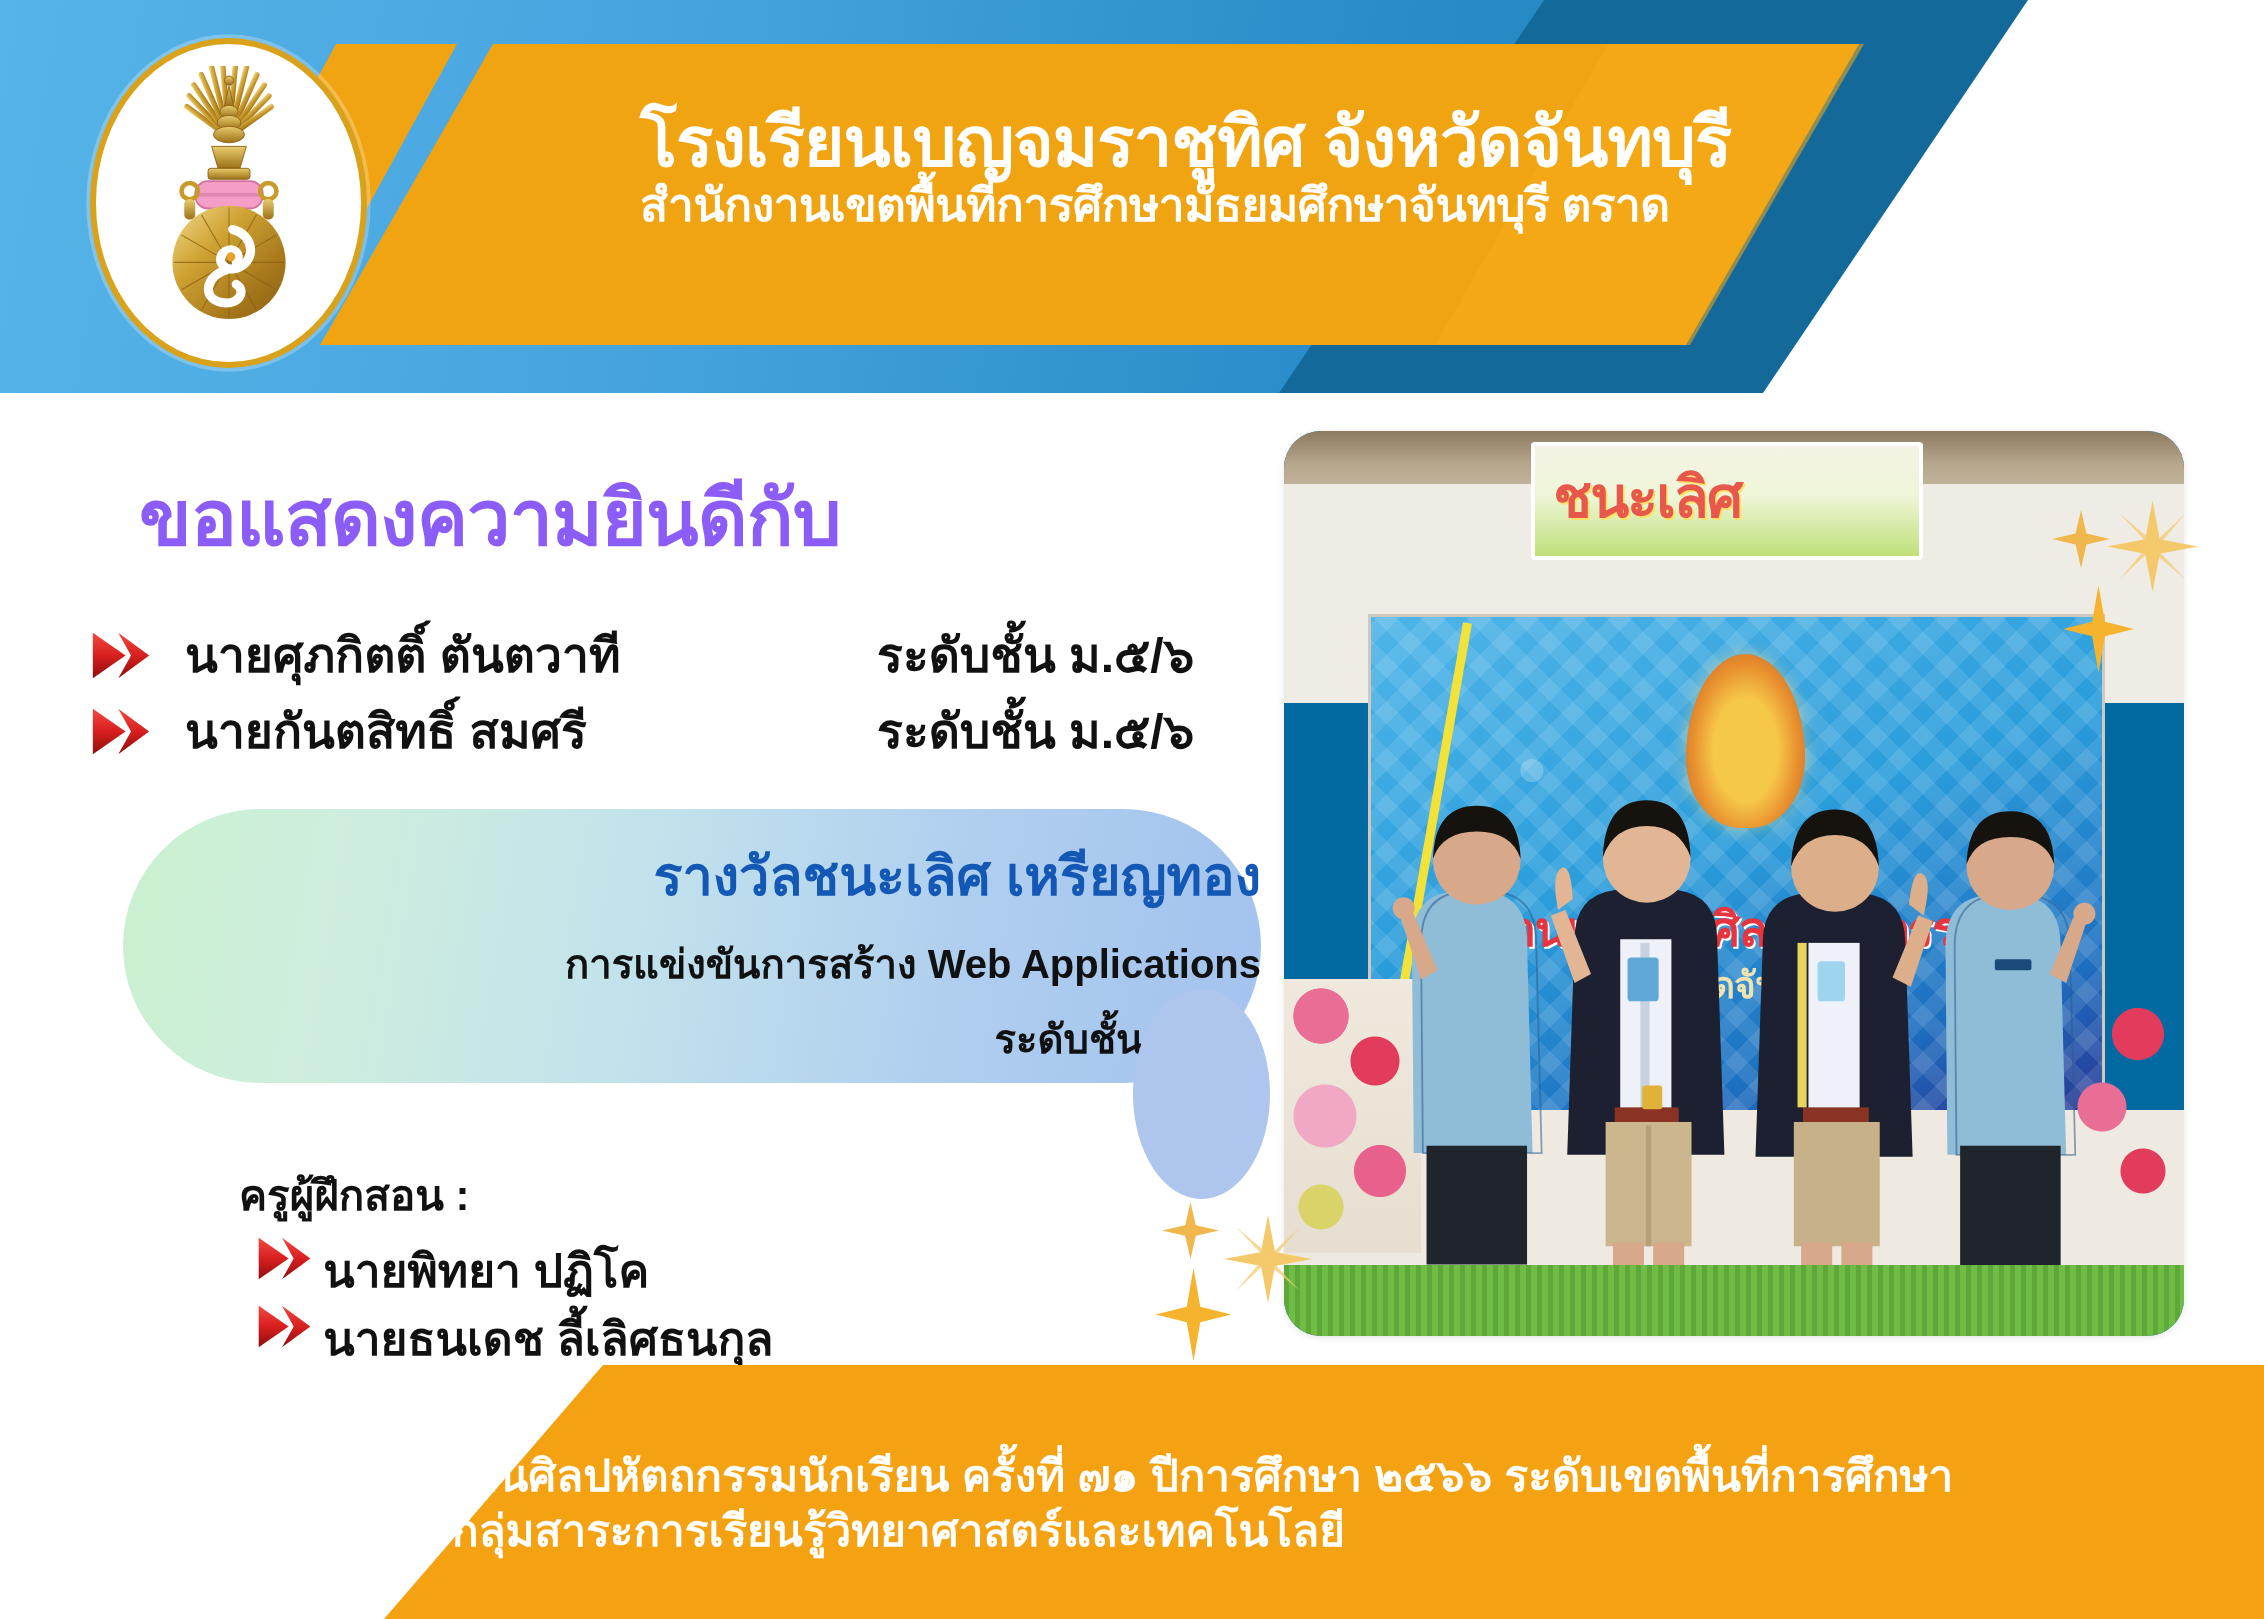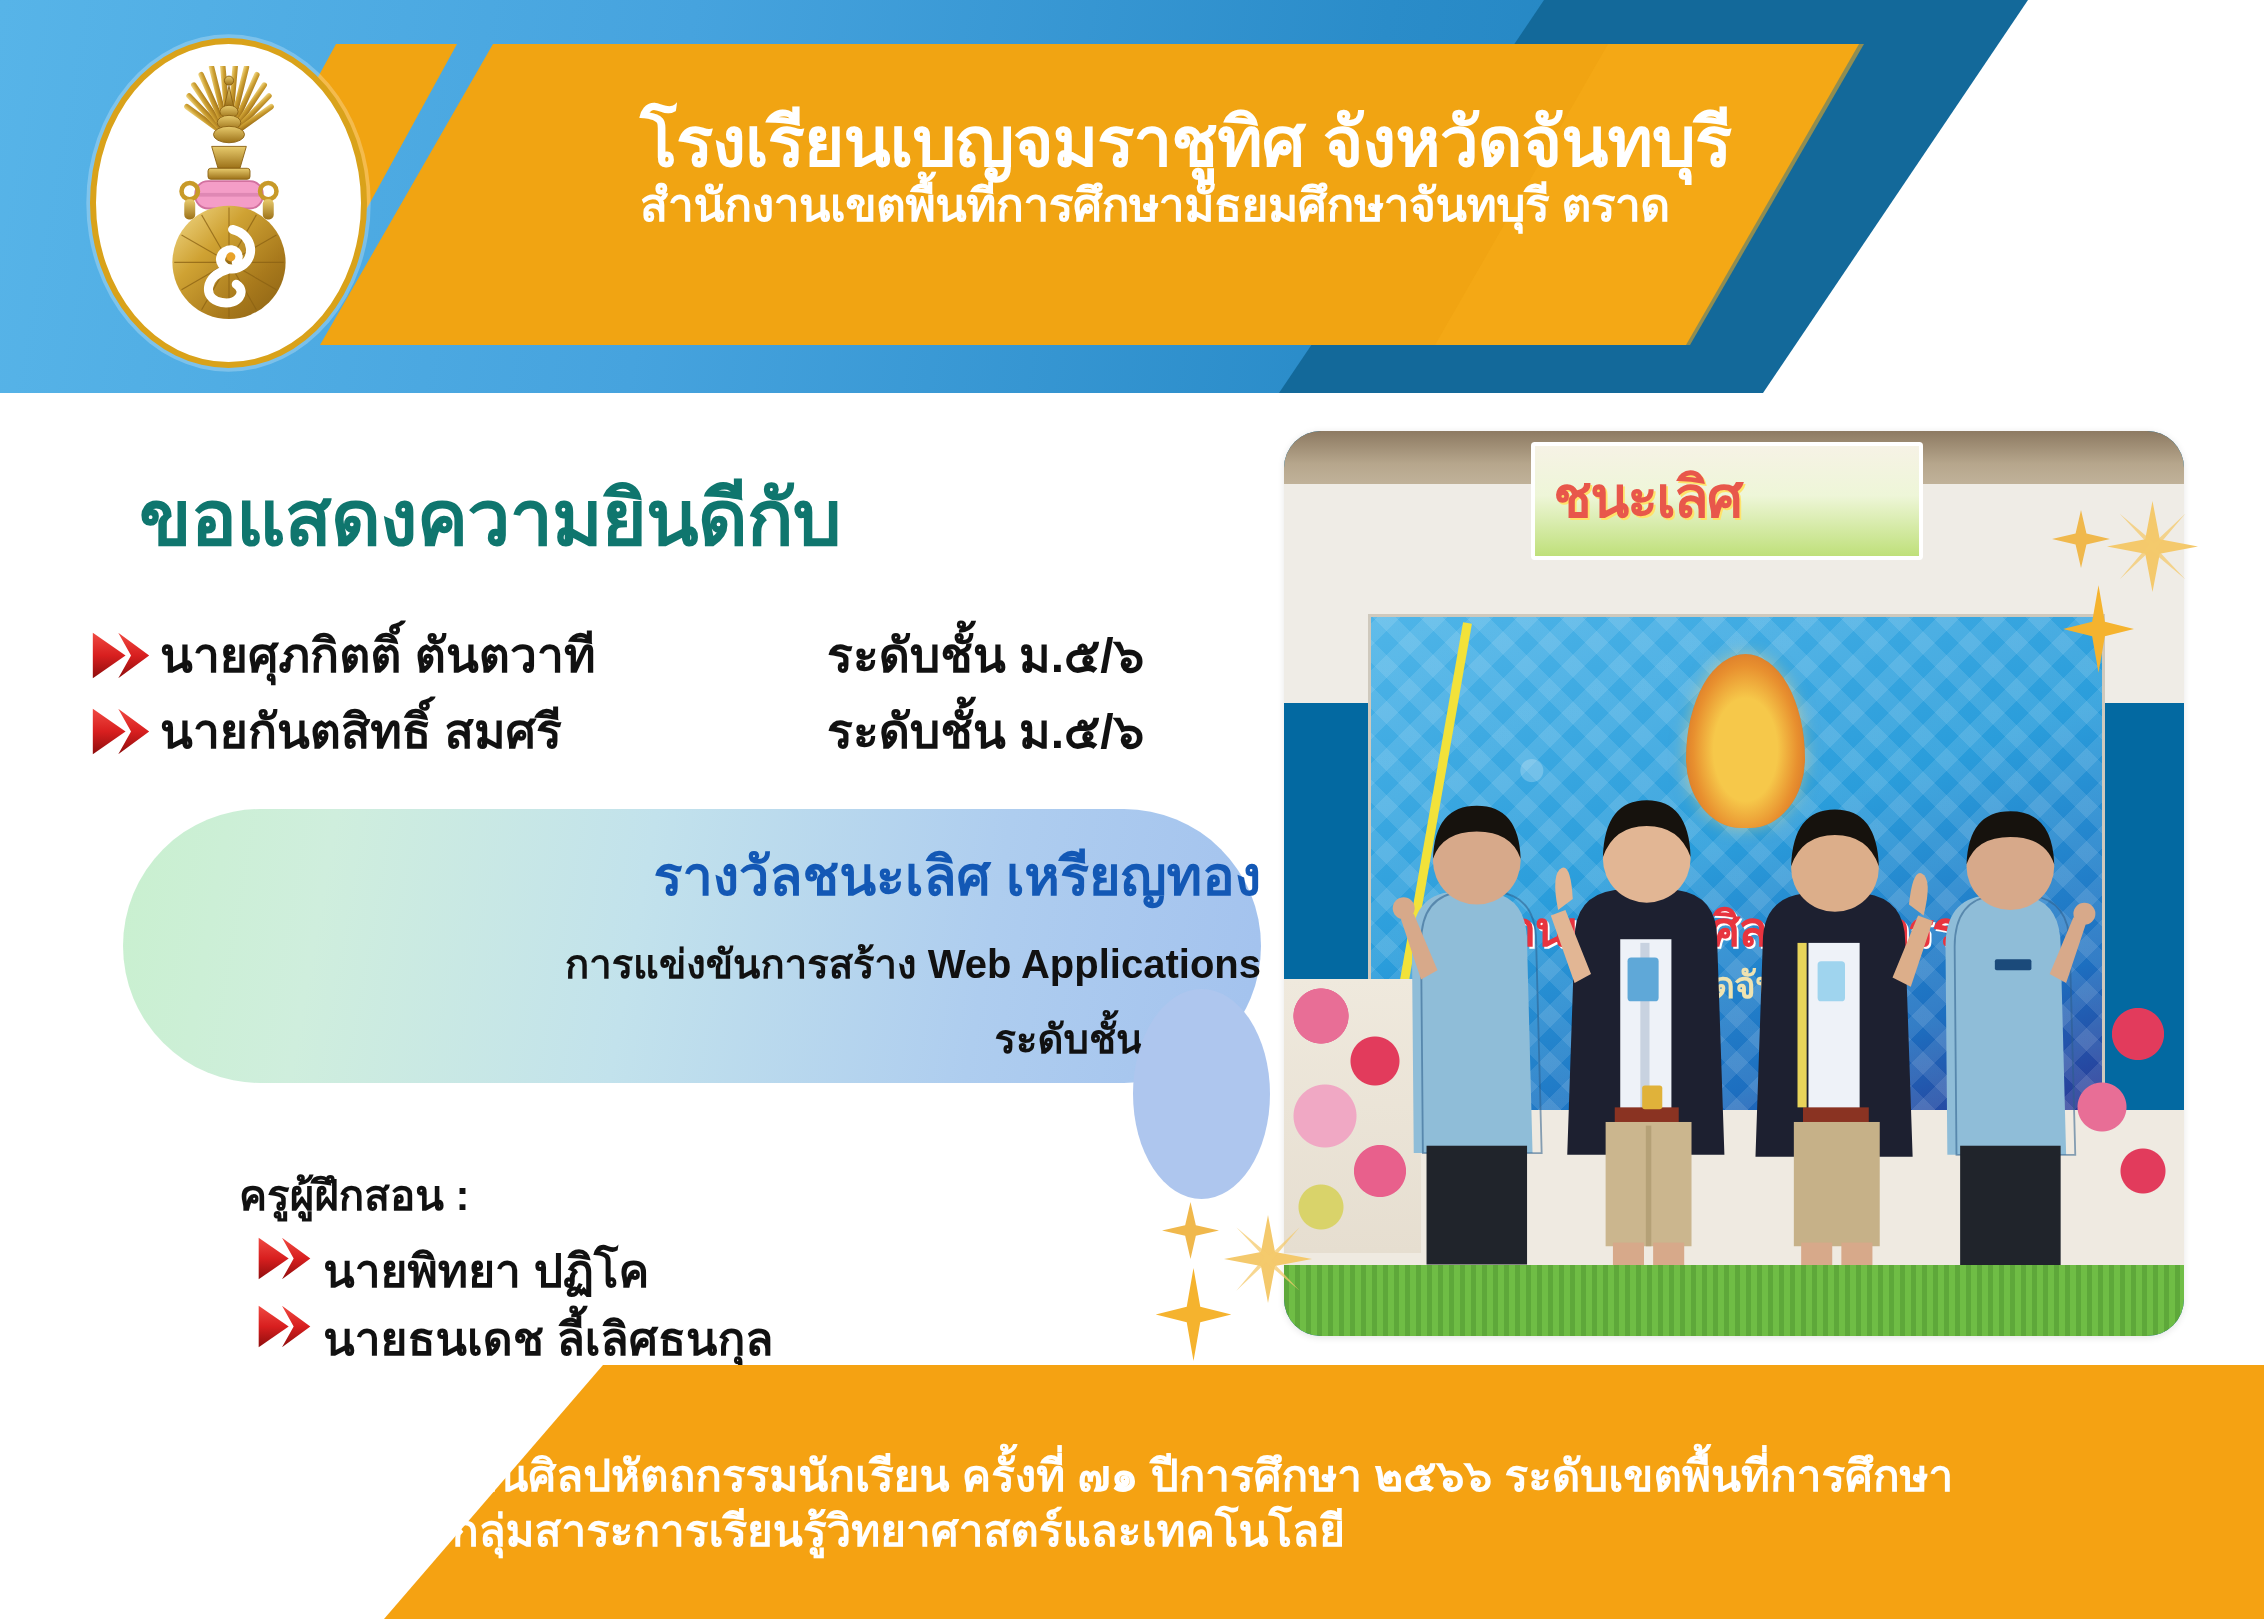--- a/index.html
+++ b/index.html
@@ -65,25 +65,25 @@
     box-shadow:0 0 0 3.7px rgba(255,255,255,.25);
     overflow:hidden;
     z-index:6;
     display:flex;align-items:center;justify-content:center;
   }
   .logo-wrap svg{display:block;}
 
   
   .congrats{
     position:absolute;left:139px;top:457px;
-    font-size:77px;font-weight:bold;color:#0f766e;
+    font-size:77px;font-weight:bold;color:#8b5cf6;
     letter-spacing:-0.9px;white-space:nowrap;
   }
   .student-list{position:absolute;left:91px;top:617px;width:1188px;}
-  .student-row{display:flex;align-items:center;height:76px;}
+  .student-row{display:flex;align-items:center;height:76px;gap:25px;}
   .chev{width:60px;height:53px;flex:0 0 60px;margin-right:9.1px;position:relative;}
   .chev svg{display:block;}
   .stu-name{
     font-size:48px;font-weight:bold;color:#111;white-space:nowrap;
     width:667px;
   }
   .stu-grade{font-size:48px;font-weight:bold;color:#111;white-space:nowrap;}
 
   
   .award{

